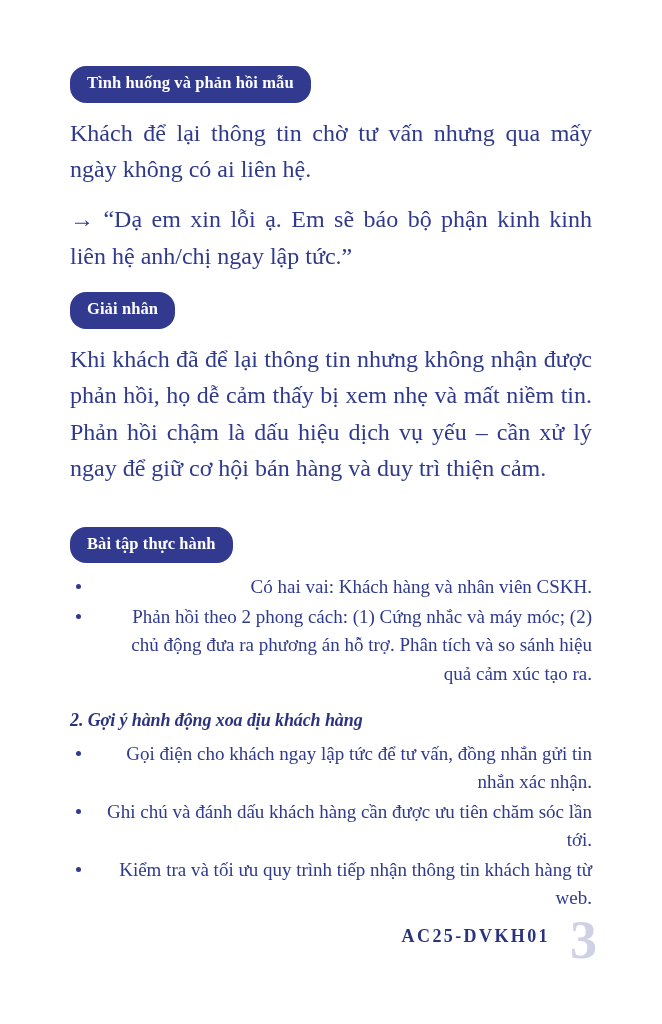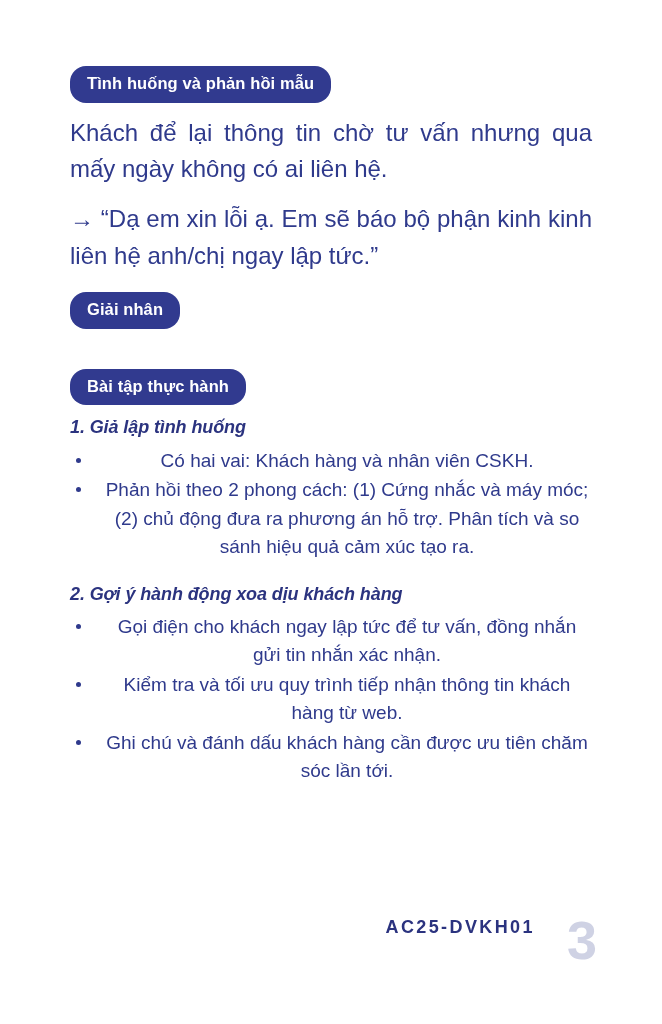--- a/index.html
+++ b/index.html
@@ -14,20 +14,21 @@
     overflow: hidden;
     font-family: "Liberation Sans", sans-serif;
     -webkit-font-smoothing: antialiased;
   }
 
   .page {
     position: absolute;
     inset: 0;
     background: #ffffff;
     padding: 15px;
+    font-family: Liberation Serif, serif;
   }
 
   .content {
     position: absolute;
     left: 70px;
     top: 66px;
     width: 522px;
   }
 
   
@@ -79,40 +80,40 @@
     padding: 0;
   }
   ul.bullets li {
     position: relative;
     padding-left: 32px;
     margin-bottom: 1px;
     color: #2f3a8c;
     font-size: 19px;
     line-height: 1.5;
     font-weight: 500;
-    text-align: center;
+    text-align: right;
   }
   ul.bullets li .dot {
     position: absolute;
     left: 6px;
     top: 11px;
     width: 5px;
     height: 5px;
     border-radius: 50%;
     background: #2f3a8c;
   }
 
   
   .footer {
     position: absolute;
     right: 66px;
     bottom: 62px;
     display: flex;
-    align-items: flex-start;
-    gap: 32px;
+    align-items: center;
+    gap: 20px;
   }
   .doc-code {
     color: #2b337f;
     font-size: 18px;
     font-weight: bold;
     letter-spacing: 2.4px;
     line-height: 1;
     padding-bottom: 7px;
   }
   .page-num {
@@ -134,52 +135,52 @@
         <span class="pill">Tình huống và phản hồi mẫu</span>
       </div>
       <p class="body">Khách để lại thông tin chờ tư vấn nhưng qua mấy ngày không có ai liên hệ.</p>
       <p class="body">→ “Dạ em xin lỗi ạ. Em sẽ báo bộ phận kinh kinh liên hệ anh/chị ngay lập tức.”</p>
     </div>
 
     <div class="block">
       <div class="pill-wrap">
         <span class="pill">Giải nhân</span>
       </div>
+      <p class="body">Khi khách đã để lại thông tin nhưng không nhận được phản hồi, họ dễ cảm thấy bị xem nhẹ và mất niềm tin. Phản hồi chậm là dấu hiệu dịch vụ yếu – cần xử lý ngay để giữ cơ hội bán hàng và duy trì thiện cảm.</p>
     </div>
 
     <div class="block">
       <div class="pill-wrap tight">
         <span class="pill">Bài tập thực hành</span>
       </div>
 
-      <h3 class="subhead">1. Giả lập tình huống</h3>
       <ul class="bullets">
         <li>
           <span class="dot"></span>
           <span>Có hai vai: Khách hàng và nhân viên CSKH.</span>
         </li>
         <li>
           <span class="dot"></span>
           <span>Phản hồi theo 2 phong cách: (1) Cứng nhắc và máy móc; (2) chủ động đưa ra phương án hỗ trợ. Phân tích và so sánh hiệu quả cảm xúc tạo ra.</span>
         </li>
       </ul>
 
       <h3 class="subhead spaced">2. Gợi ý hành động xoa dịu khách hàng</h3>
       <ul class="bullets">
         <li>
           <span class="dot"></span>
           <span>Gọi điện cho khách ngay lập tức để tư vấn, đồng nhắn gửi tin nhắn xác nhận.</span>
         </li>
         <li>
           <span class="dot"></span>
-          <span>Kiểm tra và tối ưu quy trình tiếp nhận thông tin khách hàng từ web.</span>
+          <span>Ghi chú và đánh dấu khách hàng cần được ưu tiên chăm sóc lần tới.</span>
         </li>
         <li>
           <span class="dot"></span>
-          <span>Ghi chú và đánh dấu khách hàng cần được ưu tiên chăm sóc lần tới.</span>
+          <span>Kiểm tra và tối ưu quy trình tiếp nhận thông tin khách hàng từ web.</span>
         </li>
       </ul>
     </div>
 
   </div>
 
   <div class="footer">
     <span class="doc-code">AC25-DVKH01</span>
     <span class="page-num">3</span>
   </div>

